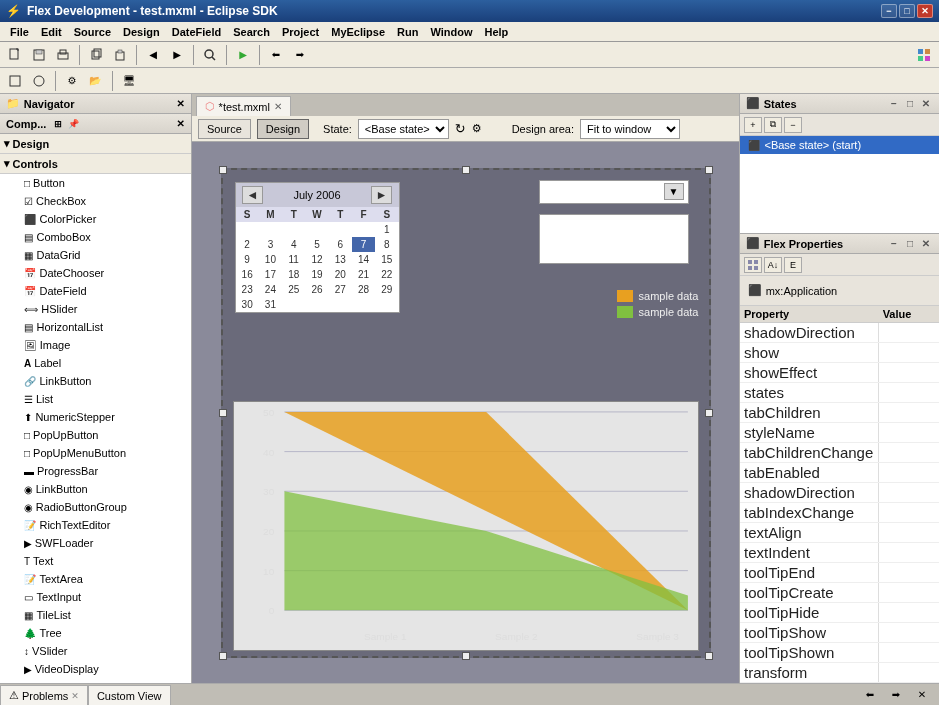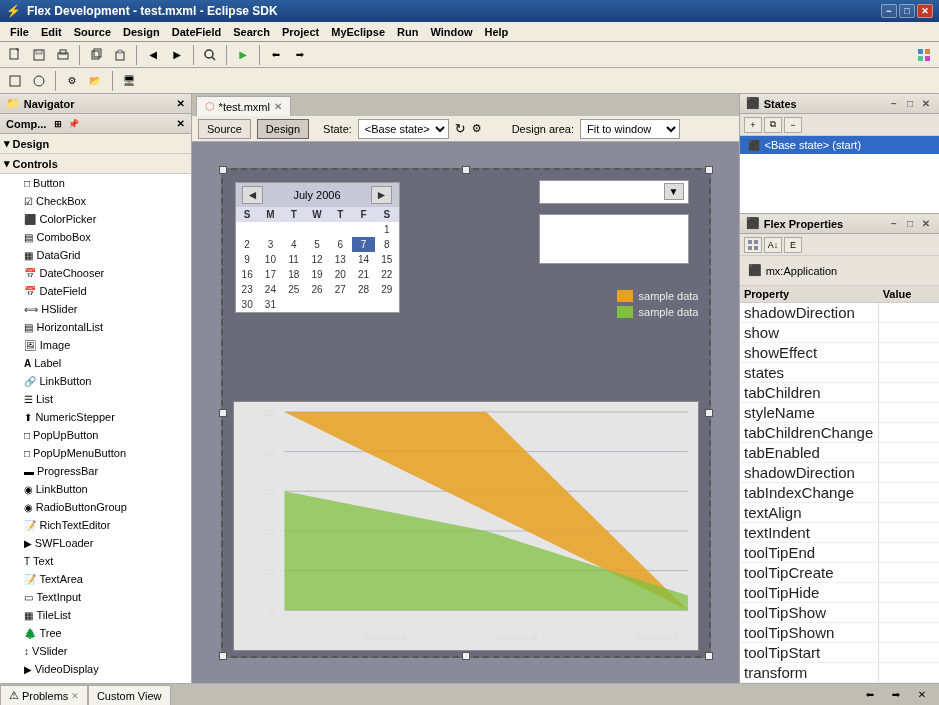--- a/index.html
+++ b/index.html
@@ -679,24 +679,20 @@
               </tr>
               <tr>
                 <td>toolTipShow</td>
                 <td></td>
               </tr>
               <tr>
                 <td>toolTipShown</td>
                 <td></td>
               </tr>
               <tr>
-                <td>toolTipStart</td>
-                <td></td>
-              </tr>
-              <tr>
                 <td>transform</td>
                 <td></td>
               </tr>
             </tbody>
         </table>
       </div>
     </div>
   </div>
 
 </div>

